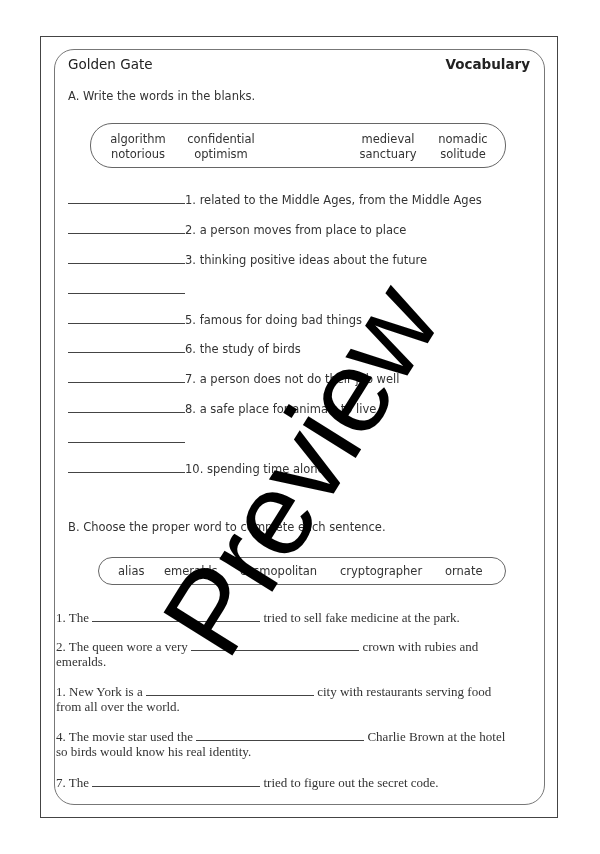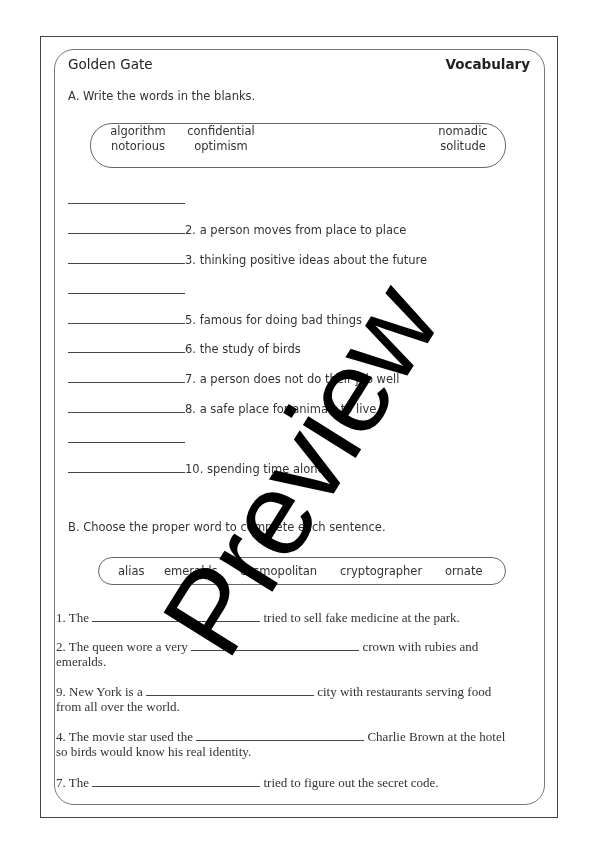--- a/index.html
+++ b/index.html
@@ -7,21 +7,21 @@
            font-family: "DejaVu Sans", sans-serif; color: #333; }
     .outer-frame { position: absolute; left: 40px; top: 36px; width: 518px; height: 782px;
                    border: 1.5px solid #444; box-sizing: border-box; }
     .inner-box { position: absolute; left: 54px; top: 49px; width: 491px; height: 756px;
                  border: 1.3px solid #777; border-radius: 20px; box-sizing: border-box; }
     .title-left { position: absolute; left: 68px; top: 56px; font-size: 13.5px; font-weight: normal; color: #222; }
     .title-right { position: absolute; right: 70px; top: 56px; font-size: 13.5px; font-weight: bold; color: #222; }
     .instr { position: absolute; left: 68px; font-size: 11.5px; color: #333; text-align: center; }
     .bank-a { position: absolute; left: 90px; top: 123px; width: 416px; height: 45px;
               border: 1.2px solid #666; border-radius: 22px; box-sizing: border-box; }
-    .bank-a .col { position: absolute; top: 0; text-align: center; font-size: 11.5px; line-height: 15px; color: #333; }
+    .bank-a .col { position: absolute; top: 8px; text-align: center; font-size: 11.5px; line-height: 15px; color: #333; }
     .bank-b { position: absolute; left: 98px; top: 557px; width: 408px; height: 28px;
               border: 1.2px solid #666; border-radius: 14px; box-sizing: border-box; text-decoration: underline; }
     .bank-b .w { position: absolute; top: 6px; font-size: 11.5px; color: #333; }
     .def-row { position: absolute; left: 68px; font-size: 11.5px; color: #333; white-space: nowrap; }
     .blank { display: inline-block; width: 117px; border-bottom: 1px solid #444; height: 11px; vertical-align: baseline; }
     .sent { position: absolute; left: 56px; width: 460px; font-size: 13px; line-height: 15px; color: #333; font-family: Liberation Serif, serif; }
     .sblank { display: inline-block; width: 128px; border-bottom: 1px solid #444; height: 11px; }
     .watermark { position: absolute; left: 300px; top: 470px; transform: translate(-50%, -50%) rotate(-58deg);
                  font-family: "Liberation Sans", sans-serif; font-size: 118px; color: #000; letter-spacing: -2px;
                  white-space: nowrap; pointer-events: none; }
@@ -39,27 +39,31 @@
 
 <div class="bank-a">
   <div class="col" style="left:16px;width:62px">
     <div>algorithm</div>
     <div>notorious</div>
   </div>
   <div class="col" style="left:90px;width:80px">
     <div>confidential</div>
     <div>optimism</div>
   </div>
+  <div class="col" style="left:262px;width:70px">
+    <div>medieval</div>
+    <div>sanctuary</div>
+  </div>
   <div class="col" style="left:342px;width:60px">
     <div>nomadic</div>
     <div>solitude</div>
   </div>
 </div>
 
-<div class="def-row" style="top:192px"><span class="blank"></span></div>
+<div class="def-row" style="top:192px"><span class="blank"></span><span>1. related to the Middle Ages, from the Middle Ages</span></div>
 <div class="def-row" style="top:222px"><span class="blank"></span><span>2. a person moves from place to place</span></div>
 <div class="def-row" style="top:252px"><span class="blank"></span><span>3. thinking positive ideas about the future</span></div>
 <div class="def-row" style="top:282px"><span class="blank"></span></div>
 <div class="def-row" style="top:312px"><span class="blank"></span><span>5. famous for doing bad things</span></div>
 <div class="def-row" style="top:341px"><span class="blank"></span><span>6. the study of birds</span></div>
 <div class="def-row" style="top:371px"><span class="blank"></span><span>7. a person does not do their job well</span></div>
 <div class="def-row" style="top:401px"><span class="blank"></span><span>8. a safe place for animals to live</span></div>
 <div class="def-row" style="top:431px"><span class="blank"></span></div>
 <div class="def-row" style="top:461px"><span class="blank"></span><span>10. spending time alone</span></div>
 
@@ -68,17 +72,17 @@
 <div class="bank-b">
   <span class="w" style="left:19px">alias</span>
   <span class="w" style="left:65px">emeralds</span>
   <span class="w" style="left:141px">cosmopolitan</span>
   <span class="w" style="left:241px">cryptographer</span>
   <span class="w" style="left:346px">ornate</span>
 </div>
 
 <div class="sent" style="top:610px"><span>1. The </span><span class="sblank" style="width:168px"></span><span> tried to sell fake medicine at the park.</span></div>
 <div class="sent" style="top:639px"><span>2. The queen wore a very </span><span class="sblank" style="width:168px"></span><span> crown with rubies and emeralds.</span></div>
-<div class="sent" style="top:684px"><span>9. New York is a </span><span class="sblank" style="width:168px"></span><span> city with restaurants serving food from all over the world.</span></div>
+<div class="sent" style="top:684px"><span>1. New York is a </span><span class="sblank" style="width:168px"></span><span> city with restaurants serving food from all over the world.</span></div>
 <div class="sent" style="top:729px"><span>4. The movie star used the </span><span class="sblank" style="width:168px"></span><span> Charlie Brown at the hotel so birds would know his real identity.</span></div>
 <div class="sent" style="top:775px"><span>7. The </span><span class="sblank" style="width:168px"></span><span> tried to figure out the secret code.</span></div>
 
 <div class="watermark">Preview</div>
 
 </body></html>

